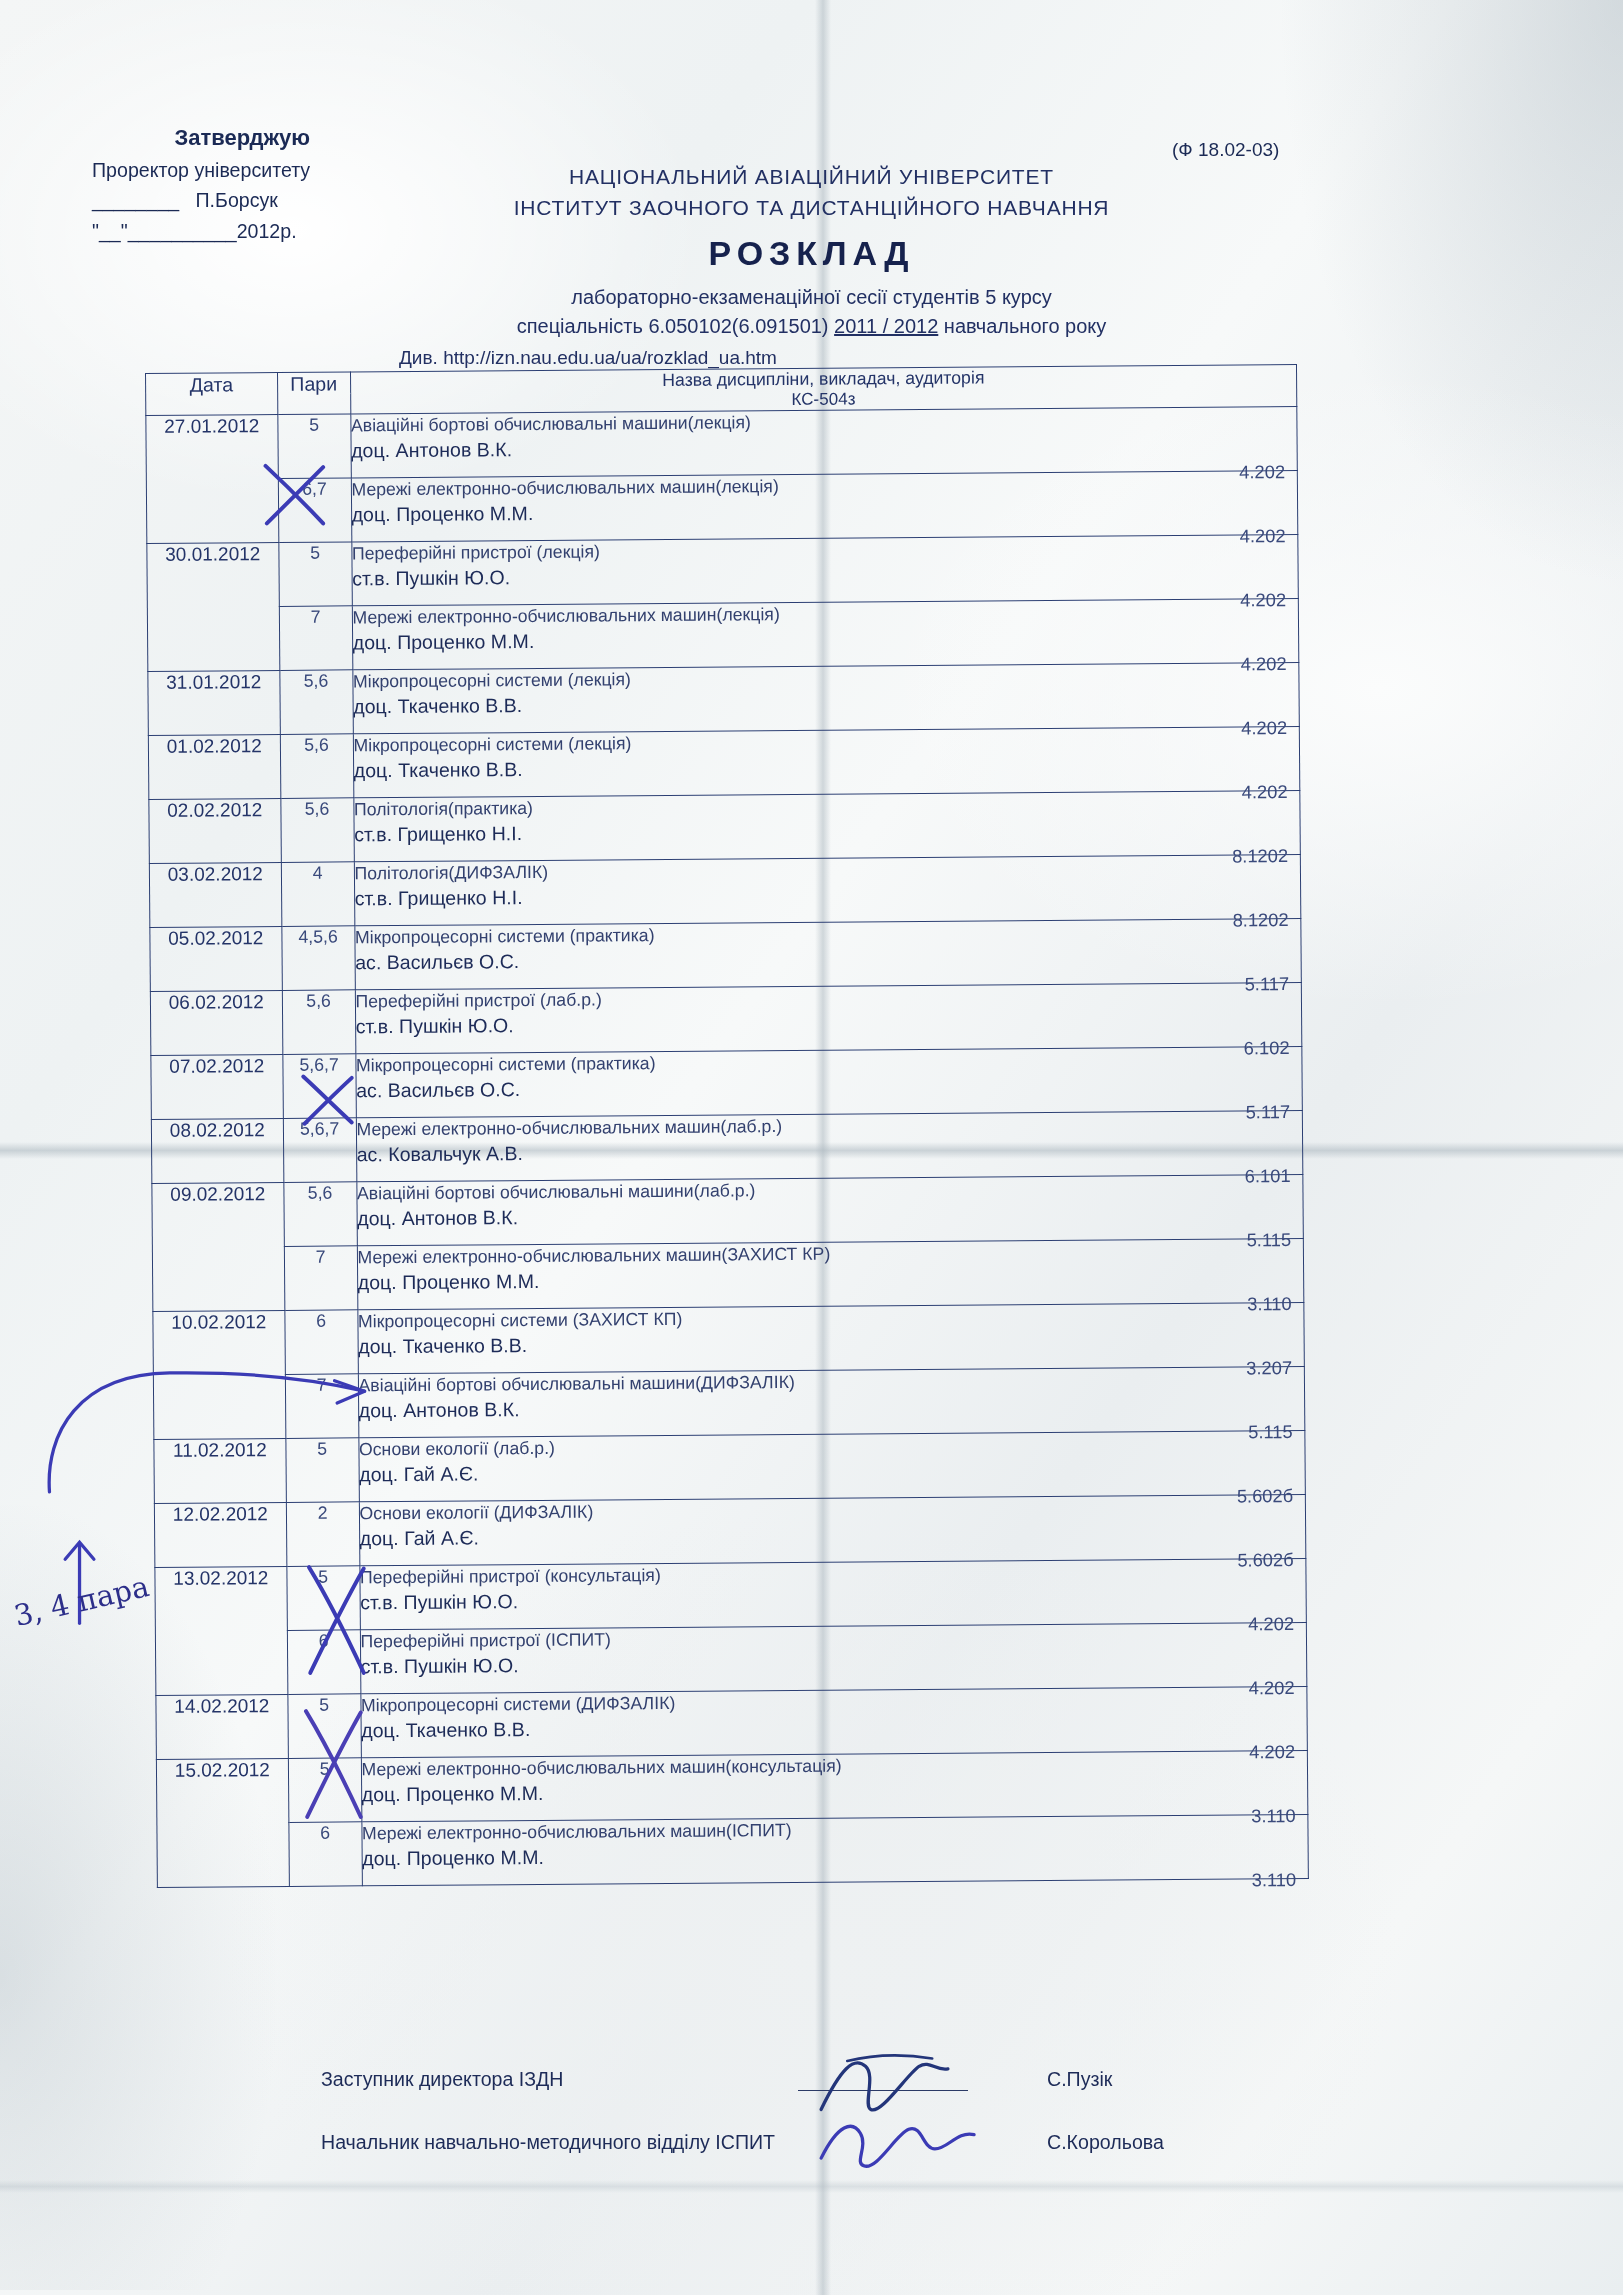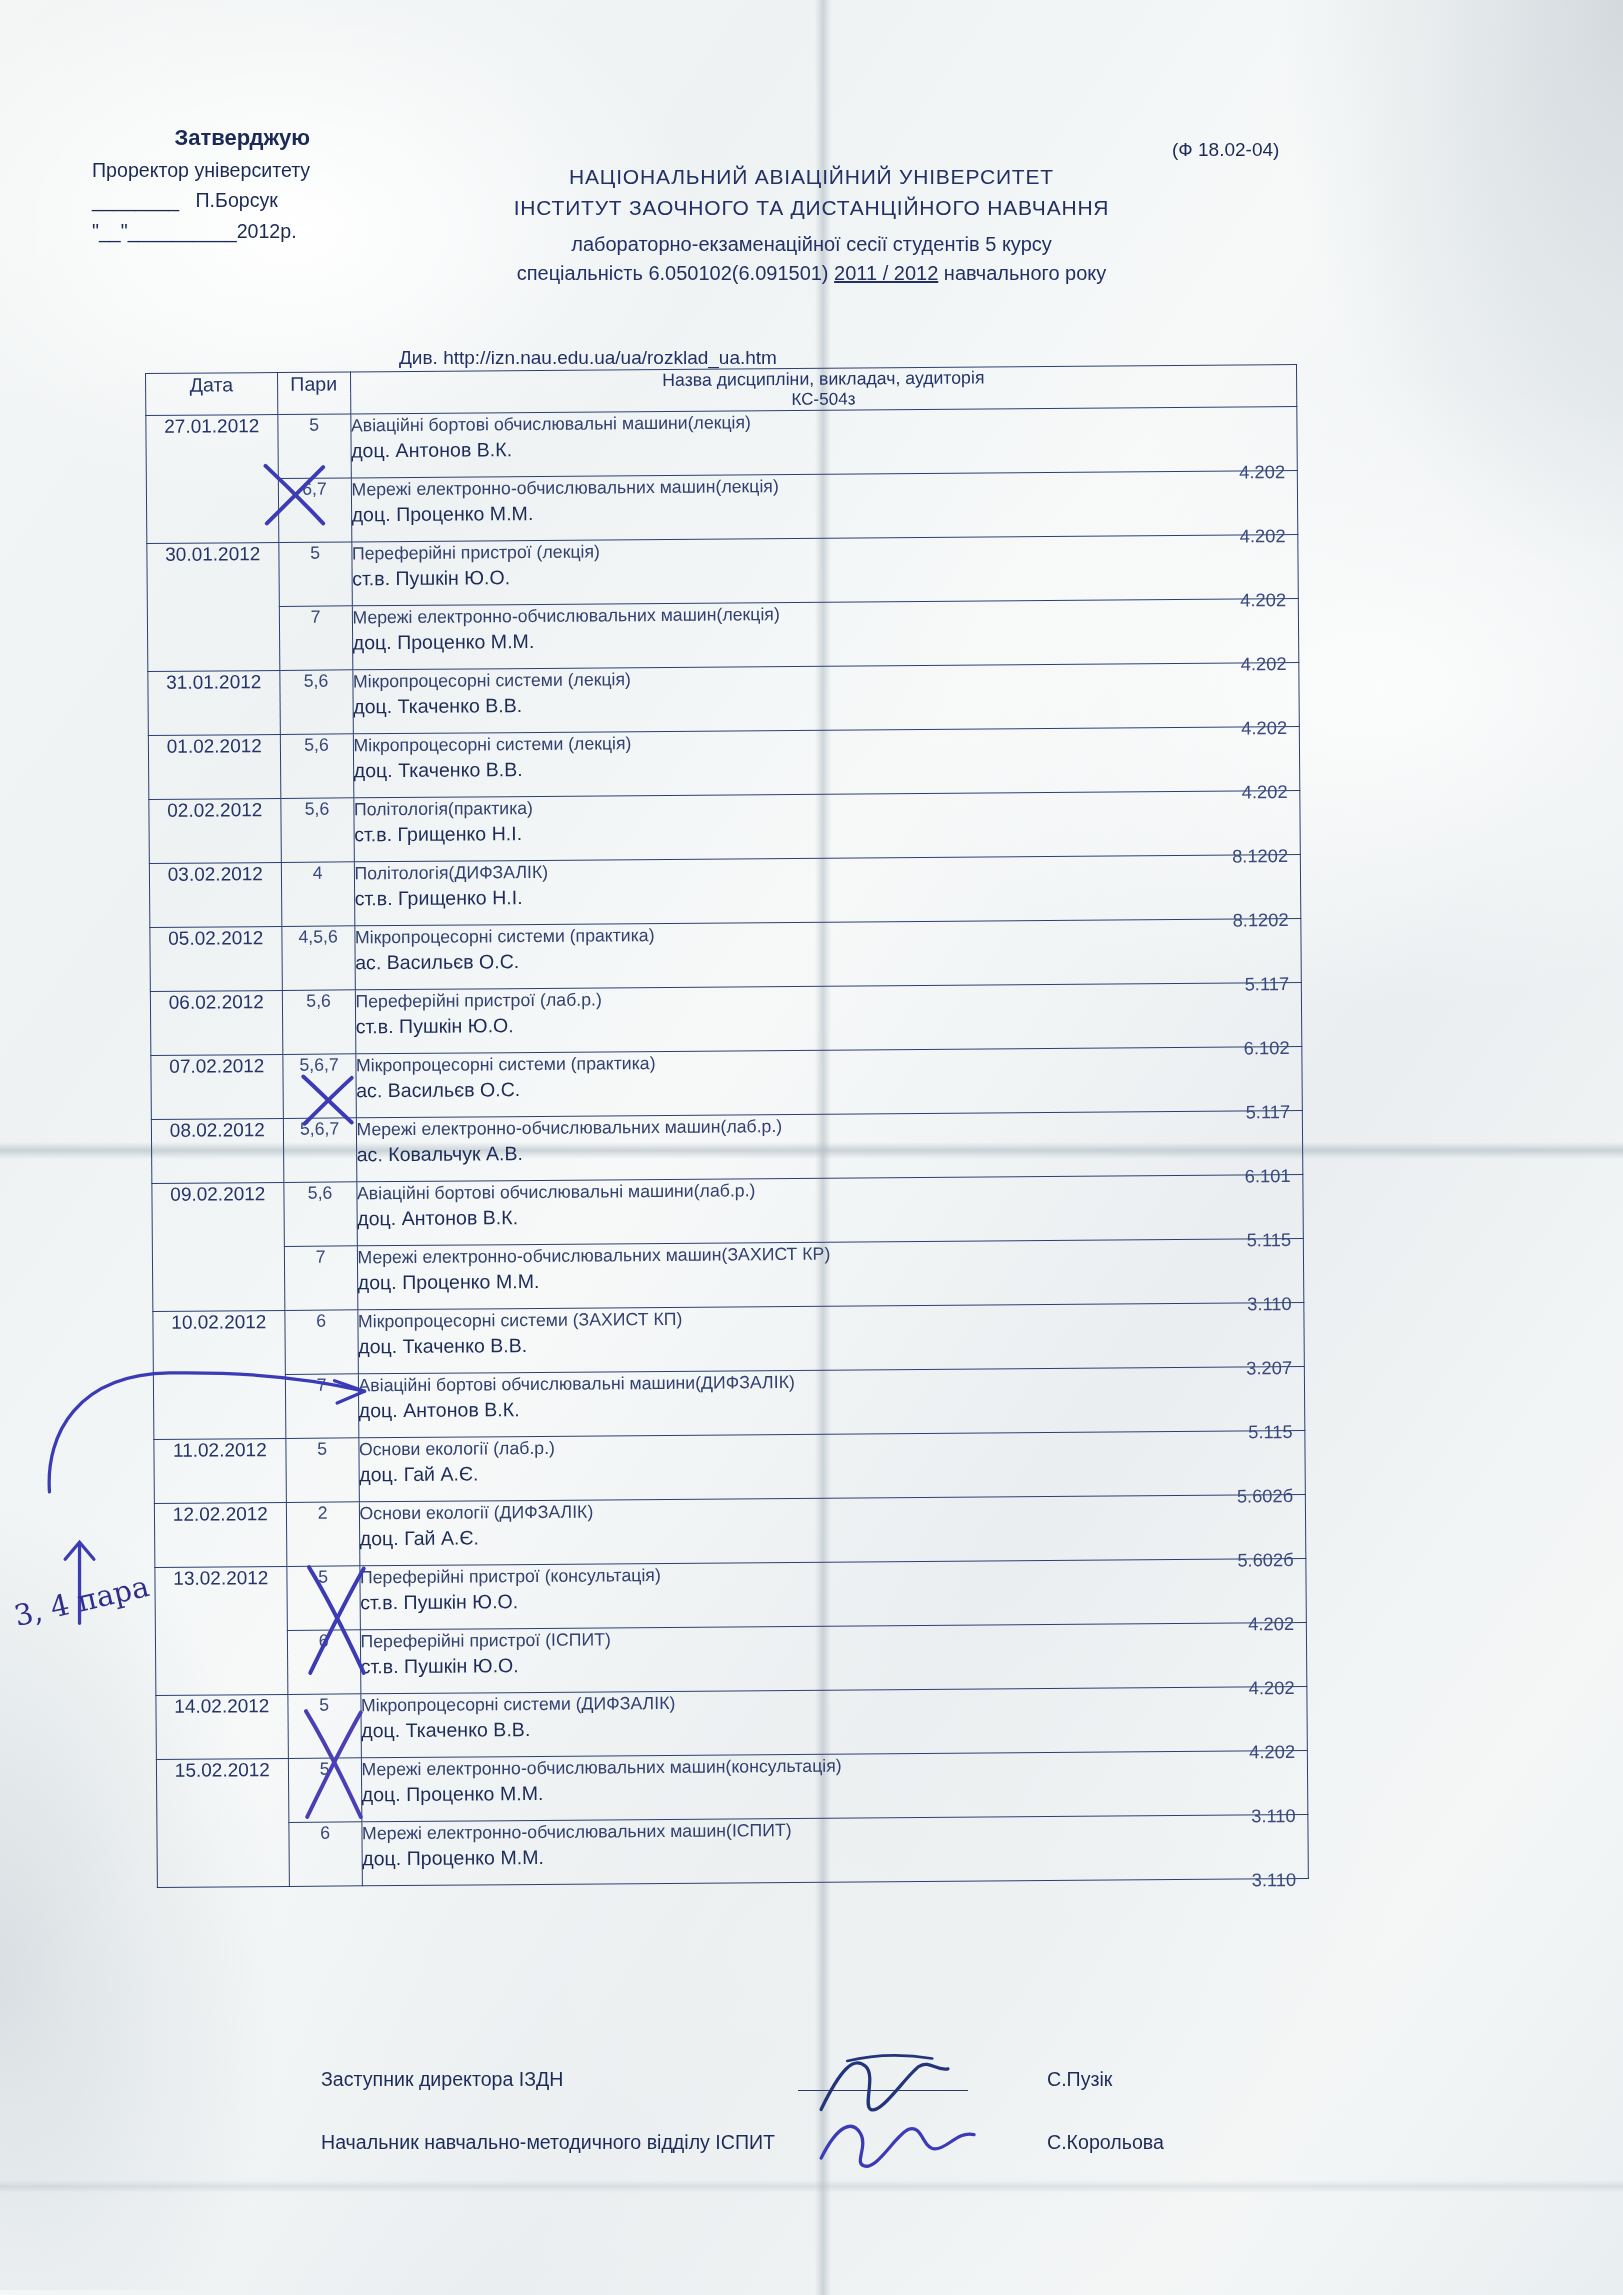--- a/index.html
+++ b/index.html
@@ -226,25 +226,26 @@
   <div class="shade" style="left:1276px; top:0; width:347px; height:589px; background: radial-gradient(ellipse at 100% 0%, rgba(150,165,175,0.35) 0%, rgba(255,255,255,0) 70%);"></div>
   <div class="shade" style="left:0; top:1505px; width:275px; height:785px; background: radial-gradient(ellipse at 0% 60%, rgba(155,170,180,0.32) 0%, rgba(255,255,255,0) 72%);"></div>
 
   <div class="approve-block">
     <div class="approve-title">Затверджую</div>
     <div class="approve-line">Проректор університету</div>
     <div class="approve-line">________   П.Борсук</div>
     <div class="approve-line">"__"__________2012р.</div>
   </div>
 
-  <div class="form-code">(Ф 18.02-04)</div>
+  <div class="form-code">(Ф 18.02-03)</div>
 
   <div class="uni-block">
     <div class="uni-line1">НАЦІОНАЛЬНИЙ АВІАЦІЙНИЙ УНІВЕРСИТЕТ</div>
     <div class="uni-line2">ІНСТИТУТ ЗАОЧНОГО ТА ДИСТАНЦІЙНОГО НАВЧАННЯ</div>
+    <div class="rozklad">РОЗКЛАД</div>
     <div class="sub1">лабораторно-екзаменаційної сесії студентів 5 курсу</div>
     <div class="sub2">
       <span>спеціальність 6.050102(6.091501)</span>
       <span class="year">2011 / 2012</span>
       <span>навчального року</span>
     </div>
   </div>
   <div class="sub3">Див.  http://izn.nau.edu.ua/ua/rozklad_ua.htm</div>
 
   <div id="table-wrap">

